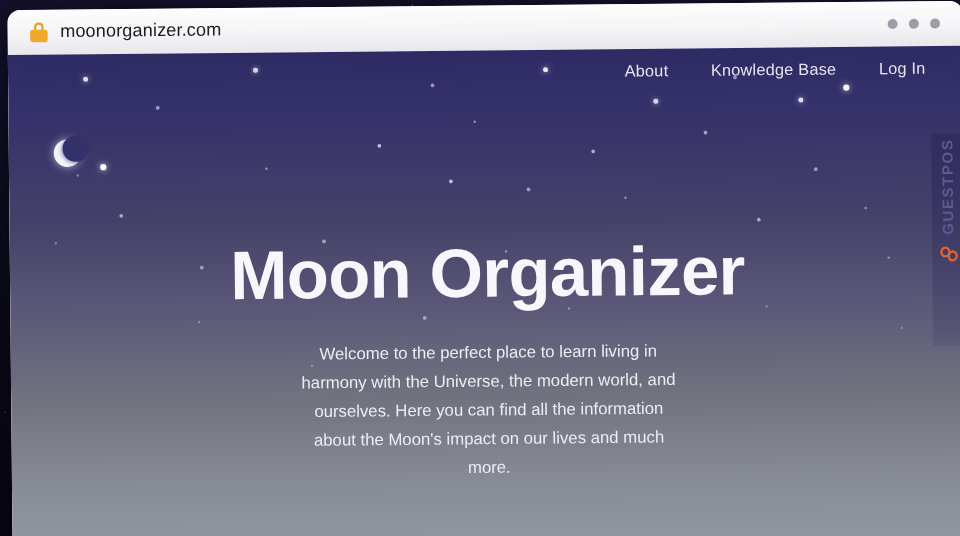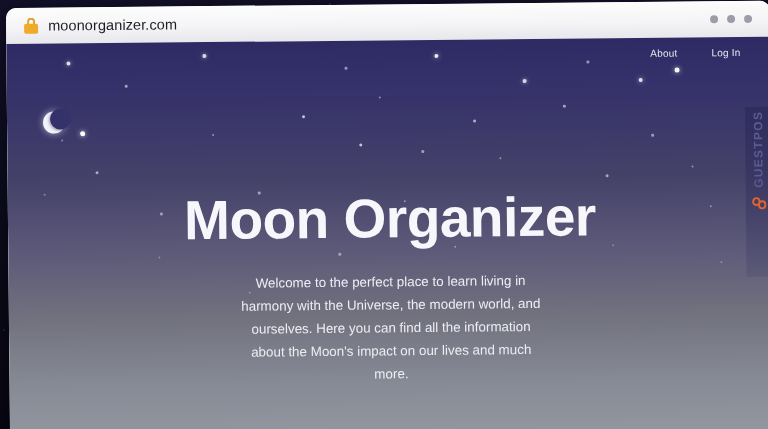--- a/index.html
+++ b/index.html
@@ -161,21 +161,21 @@
     position: absolute;
     right: 30px;
     top: 10px;
     display: flex;
     align-items: center;
     gap: 34px;
     z-index: 6;
   }
   #site-nav a {
     color: #e6e6f2;
-    font-size: 10px;
+    font-size: 13px;
     text-decoration: none;
     white-space: nowrap;
     letter-spacing: .2px;
   }
 
   
   #hero {
     position: absolute;
     left: 0; right: 0;
     top: 150px;
@@ -289,20 +289,21 @@
         <i style="left: 712px; top: 224px; width: 2px; height: 2px; opacity: 0.28;"></i>
         <i style="left: 36px; top: 150px; width: 2.2px; height: 2.2px; opacity: 0.35;"></i>
         <i style="left: 478px; top: 244px; width: 2px; height: 2px; opacity: 0.26;"></i>
       </div>
 
     <span id="moon-icon"></span>
     <span id="moon-star"></span>
 
     <nav id="site-nav">
       <a href="#">About</a>
+      <a href="#">Knowledge Base</a>
       <a href="#">Log In</a>
     </nav>
 
     <div id="hero">
       <h1 id="hero-title">Moon Organizer</h1>
       <p id="hero-paragraph">Welcome to the perfect place to learn living in harmony with the Universe, the modern world, and ourselves. Here you can find all the information about the Moon's impact on our lives and much more.</p>
     </div>
 
     <div id="watermark">
       <span id="watermark-text">GUESTPOS</span>

